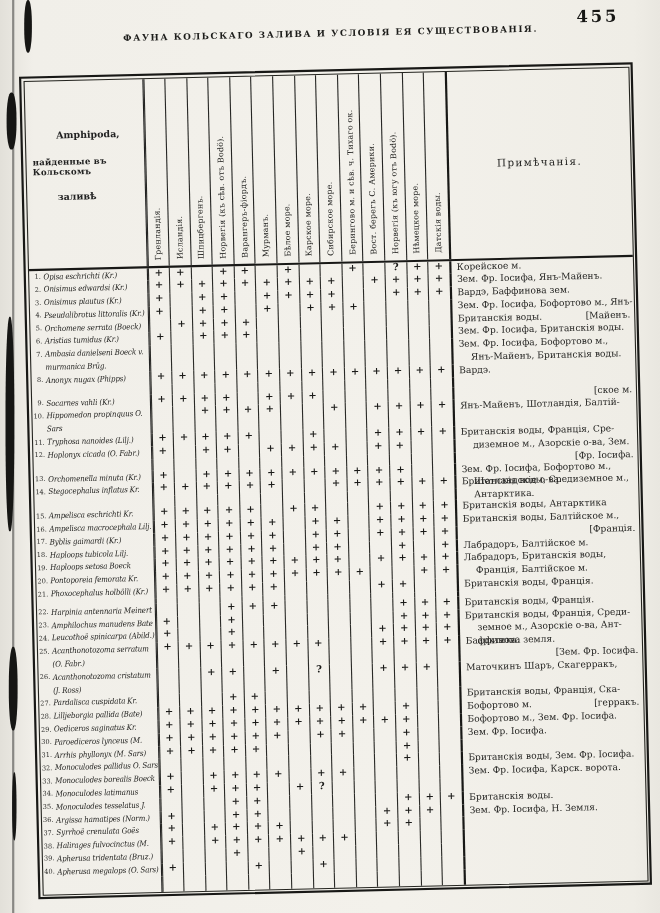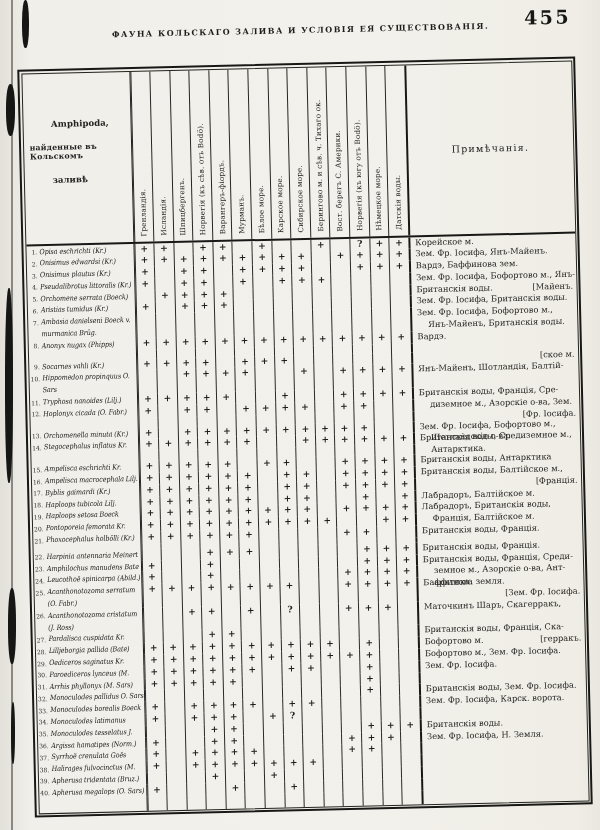--- a/index.html
+++ b/index.html
@@ -6,21 +6,21 @@
   body{width:600px;height:830px;overflow:hidden;background:#dcdad4;}
   .page{position:relative;width:600px;height:830px;
         background:linear-gradient(90deg,#e2e0d9 0,#f1efe9 5%,#f3f1eb 60%,#efede6 96%,#e9e7e0 100%);
         font-family:"DejaVu Serif",serif;color:#222;}
   
   .bindline{position:absolute;left:11px;top:0;width:2px;height:830px;background:#3a3a38;opacity:.55;}
   .blob{position:absolute;background:#161614;border-radius:45%;}
   
   .runhead{position:absolute;top:25px;left:112px;font-size:8px;font-weight:bold;
            letter-spacing:1.4px;white-space:nowrap;transform:rotate(-1.3deg);color:#1d1d1b;}
-  .pagenum{position:absolute;top:6px;left:524px;font-size:19px;font-weight:bold;
+  .pagenum{position:absolute;top:6px;left:524px;font-size:15px;font-weight:bold;
            letter-spacing:2.5px;transform:rotate(-1deg);color:#161614;}
   
   .tbl{position:absolute;top:63px;left:26px;width:558px;transform:rotate(-1.35deg);transform-origin:50% 50%;}
   .frame-outer{border:2.5px solid #181816;padding:1.5px;background:transparent;}
   .frame-inner{border:1px solid #24241f;}
   
   .hdr{display:flex;height:172px;border-bottom:2.5px solid #181816;box-sizing:border-box;}
   .corner{width:108px;box-sizing:border-box;border-right:1.5px solid #222;
           display:flex;flex-direction:column;justify-content:center;padding:0 2px 14px 6px;}
   .corner .l1{font-size:8.6px;font-weight:bold;margin-left:22px;margin-bottom:14px;}

